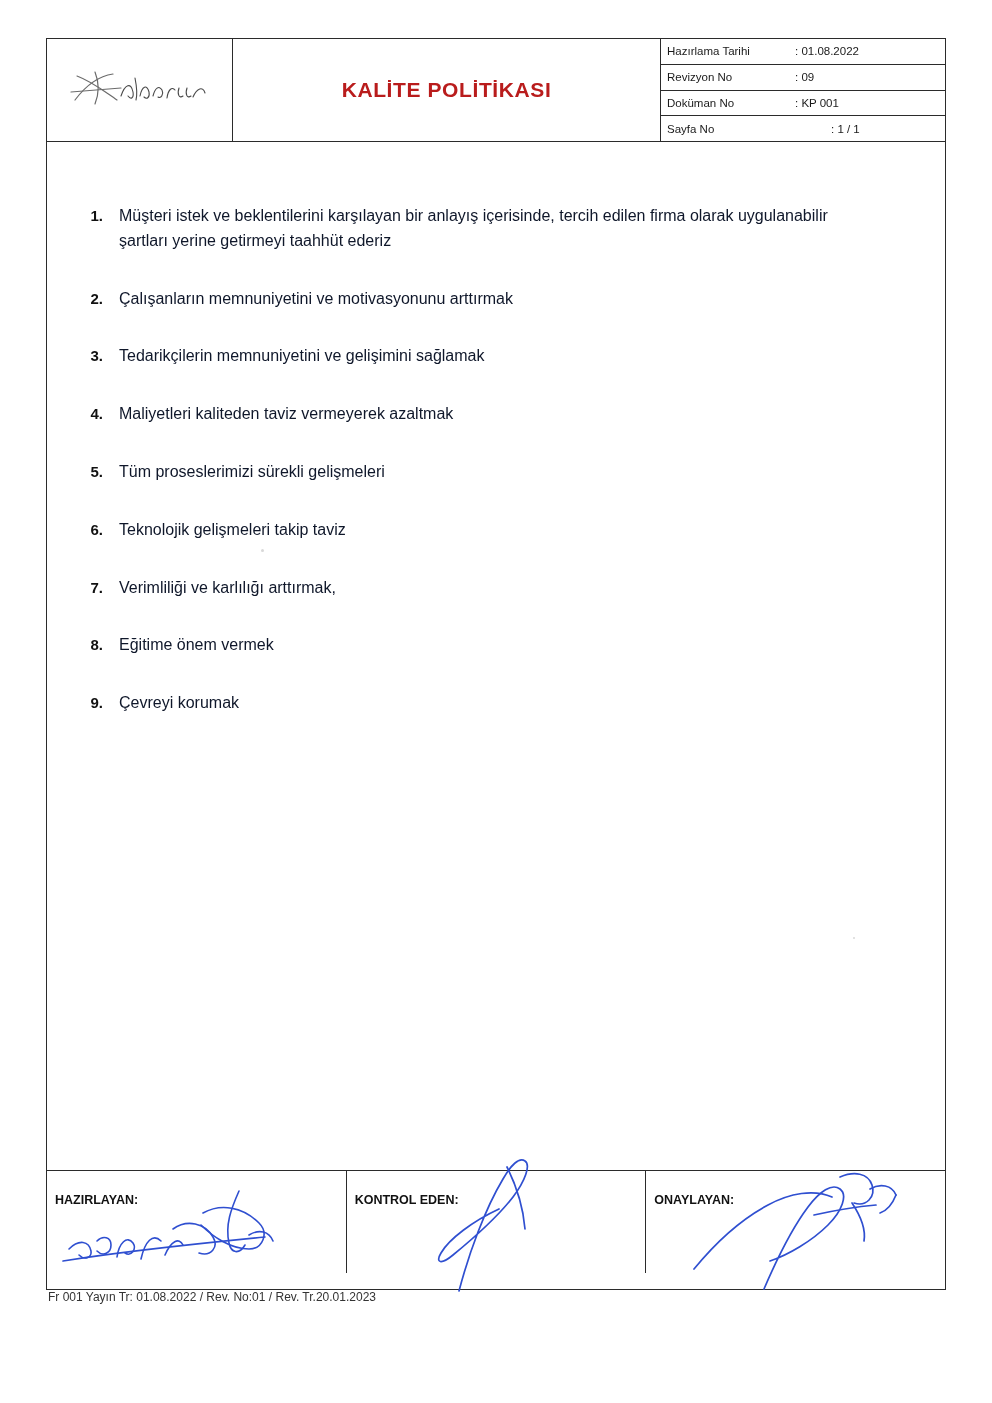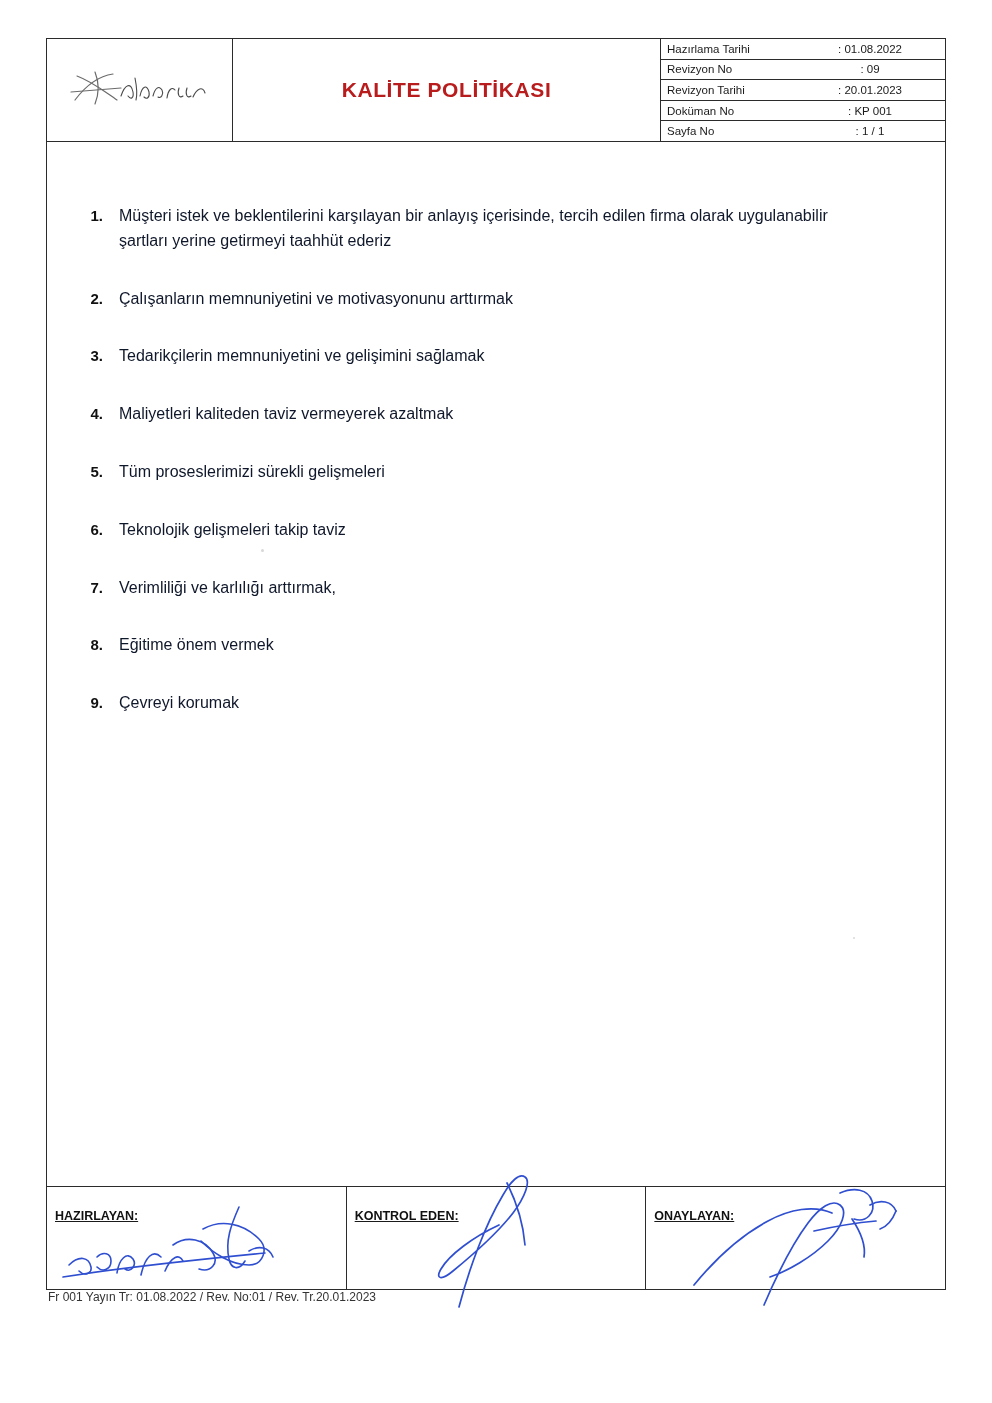--- a/index.html
+++ b/index.html
@@ -71,33 +71,32 @@
   }
   .meta-row {
     flex: 1;
     display: flex;
     align-items: center;
     border-bottom: 1px solid #2b2b2b;
     box-sizing: border-box;
     font-size: 11.5px;
     color: #1a1a1a;
   }
-  .meta-row:last-child { border-bottom: none; }
+  .meta-row:last-child { border-bottom: none; gap: 36px; }
   .meta-label {
     width: 126px;
     padding-left: 6px;
     box-sizing: border-box;
     white-space: nowrap;
   }
   .meta-value {
     flex: 1;
     padding-left: 8px;
     box-sizing: border-box;
     white-space: nowrap;
-    text-align: center;
   }
 
   
   .content {
     position: relative;
     height: 1040px;
     box-sizing: border-box;
     padding: 62px 40px 0 24px;
   }
   .item {
@@ -119,26 +118,25 @@
     font-size: 16px;
     color: #0f172a;
     max-width: 740px;
   }
 
   
   .sign-row {
     position: absolute;
     left: 0;
     right: 0;
-    bottom: 0;
+    bottom: 16px;
     height: 103px;
     display: flex;
     border-top: 1.5px solid #2b2b2b;
     box-sizing: border-box;
-    text-decoration: underline;
   }
   .sign-cell {
     flex: 1;
     border-right: 1.5px solid #2b2b2b;
     box-sizing: border-box;
     position: relative;
     padding: 22px 0 0 8px;
   }
   .sign-cell:last-child { border-right: none; }
   .sign-label {
@@ -203,24 +201,20 @@
     </div>
 
     <div class="header-meta">
       <div class="meta-row">
         <span class="meta-label">Hazırlama Tarihi</span>
         <span class="meta-value">: 01.08.2022</span>
       </div>
       <div class="meta-row">
         <span class="meta-label">Revizyon No</span>
         <span class="meta-value">: 09</span>
-      </div>
-      <div class="meta-row">
-        <span class="meta-label">Revizyon Tarihi</span>
-        <span class="meta-value">: 20.01.2023</span>
       </div>
       <div class="meta-row">
         <span class="meta-label">Doküman No</span>
         <span class="meta-value">: KP 001</span>
       </div>
       <div class="meta-row">
         <span class="meta-label">Sayfa No</span>
         <span class="meta-value">: 1 / 1</span>
       </div>
     </div>

